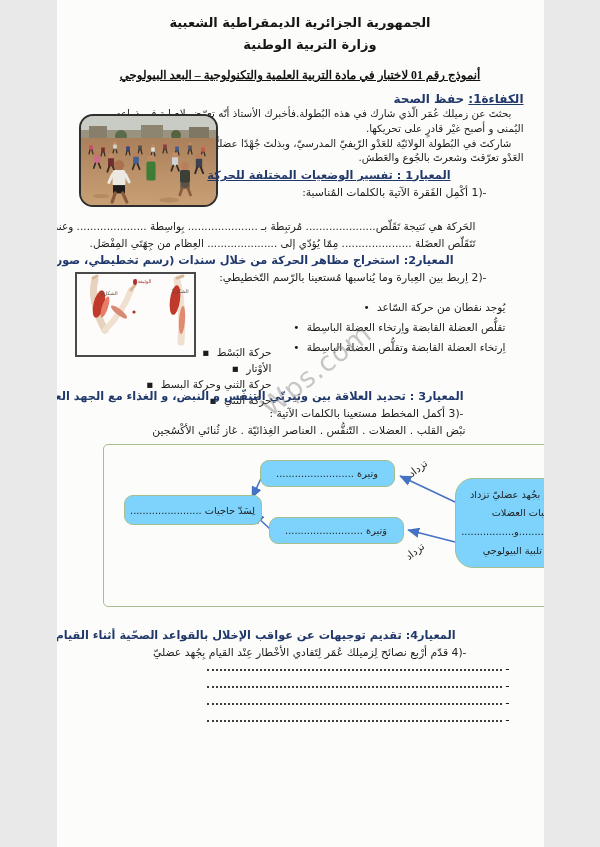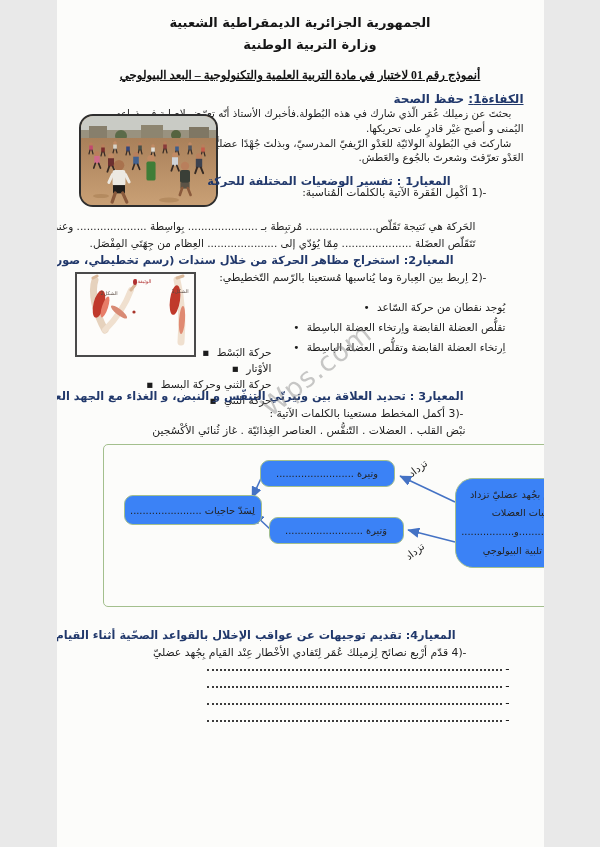--- a/index.html
+++ b/index.html
@@ -28,21 +28,21 @@
   .fill{font-size:10.5px;letter-spacing:.2px;}
   .muscle-frame{position:absolute;left:18px;top:272px;width:117px;height:81px;
     border:2px solid #4a4a4a;background:#fdfcfa;}
   .match-right{position:absolute;top:301px;right:38px;font-size:10.5px;text-align:right;}
   .match-right .mi{margin-bottom:8px;}
   .match-left{position:absolute;top:302px;right:272px;font-size:10.5px;text-align:right;margin-top:44px;}
   .match-left .mi{margin-bottom:4px;}
   .mi .b{padding-right:4px;}
   .diagram{position:absolute;left:46px;top:444px;width:507px;height:161px;
     border:1.6px solid #a3bf8d;border-radius:5px;}
-  .dbox{position:absolute;border:1.4px solid #a3bf8d;background:#3b82f6;
+  .dbox{position:absolute;border:1.4px solid #a3bf8d;background:#7dd3fc;
     font-size:9.8px;color:#222;display:flex;align-items:center;justify-content:center;}
   .src-box{left:351px;top:33px;width:146px;height:90px;border-radius:18px;
     flex-direction:column;line-height:1.9;text-align:center;padding:2px 4px;box-sizing:border-box;}
   .rate-top{left:156px;top:15px;width:133px;height:25px;border-radius:9px;}
   .rate-bot{left:165px;top:72px;width:133px;height:25px;border-radius:9px;}
   .needs-box{left:20px;top:50px;width:136px;height:28px;border-radius:9px;}
   .arrow-label{position:absolute;font-size:10.5px;color:#222;transform:rotate(-38deg);}
   .diag-arrows{position:absolute;inset:0;width:100%;height:100%;}
   .ans-row{position:absolute;left:150px;right:34px;height:16px;display:flex;
     align-items:flex-end;direction:rtl;}
@@ -184,21 +184,21 @@
             <rect x="-2.5" y="-6" width="5" height="6.5" rx="1" fill="#3a3f37"></rect>
             <rect x="-2.3" y="0.3" width="4.6" height="3" fill="#5c5346"></rect>
             <path d="M-1.4,3 L-2.6,6.5 M1.4,3 L2.8,6.5" stroke="#8a5a3c" stroke-width="1.3"></path>
           </g>
         <ellipse cx="20" cy="80" rx="8" ry="2" fill="#a37a4e" opacity=".5"></ellipse>
         <ellipse cx="88" cy="84" rx="10" ry="2.4" fill="#a37a4e" opacity=".5"></ellipse>
       </g>
     </svg>
   </div>
 
-  <div class="abs crit blue" style="top:175px;right:93px;">المعيار1 : تفسير الوضعيات المختلفة للحركة</div>
+  <div class="abs crit blue" style="top:169px;right:93px;text-decoration:underline;">المعيار1 : تفسير الوضعيات المختلفة للحركة</div>
   <div class="abs qline" style="top:186px;right:57px;">
     <span class="qnum">1)-</span>
     <span>أكْمِل الفَقرة الآتية بالكلمات المُناسبة:</span>
   </div>
   <div class="abs fill" style="top:220px;right:68px;">الحَركة هي نَتيجة تَقَلّص..................... مُرتبِطة بـ ..................... بِواسِطة ..................... وعندما</div>
   <div class="abs fill" style="top:237px;right:68px;">تَتَقَلّص العضَلة ..................... مِمّا يُؤدّي إلى ..................... العِظام  من جِهَتَي المِفْصَل.</div>
 
   <div class="abs crit blue" style="top:254px;right:90px;">المعيار2: استخراج مظاهر الحركة  من خلال سندات  (رسم تخطيطي، صور، ...)</div>
   <div class="abs qline" style="top:271px;right:57px;">
     <span class="qnum">2)-</span>

